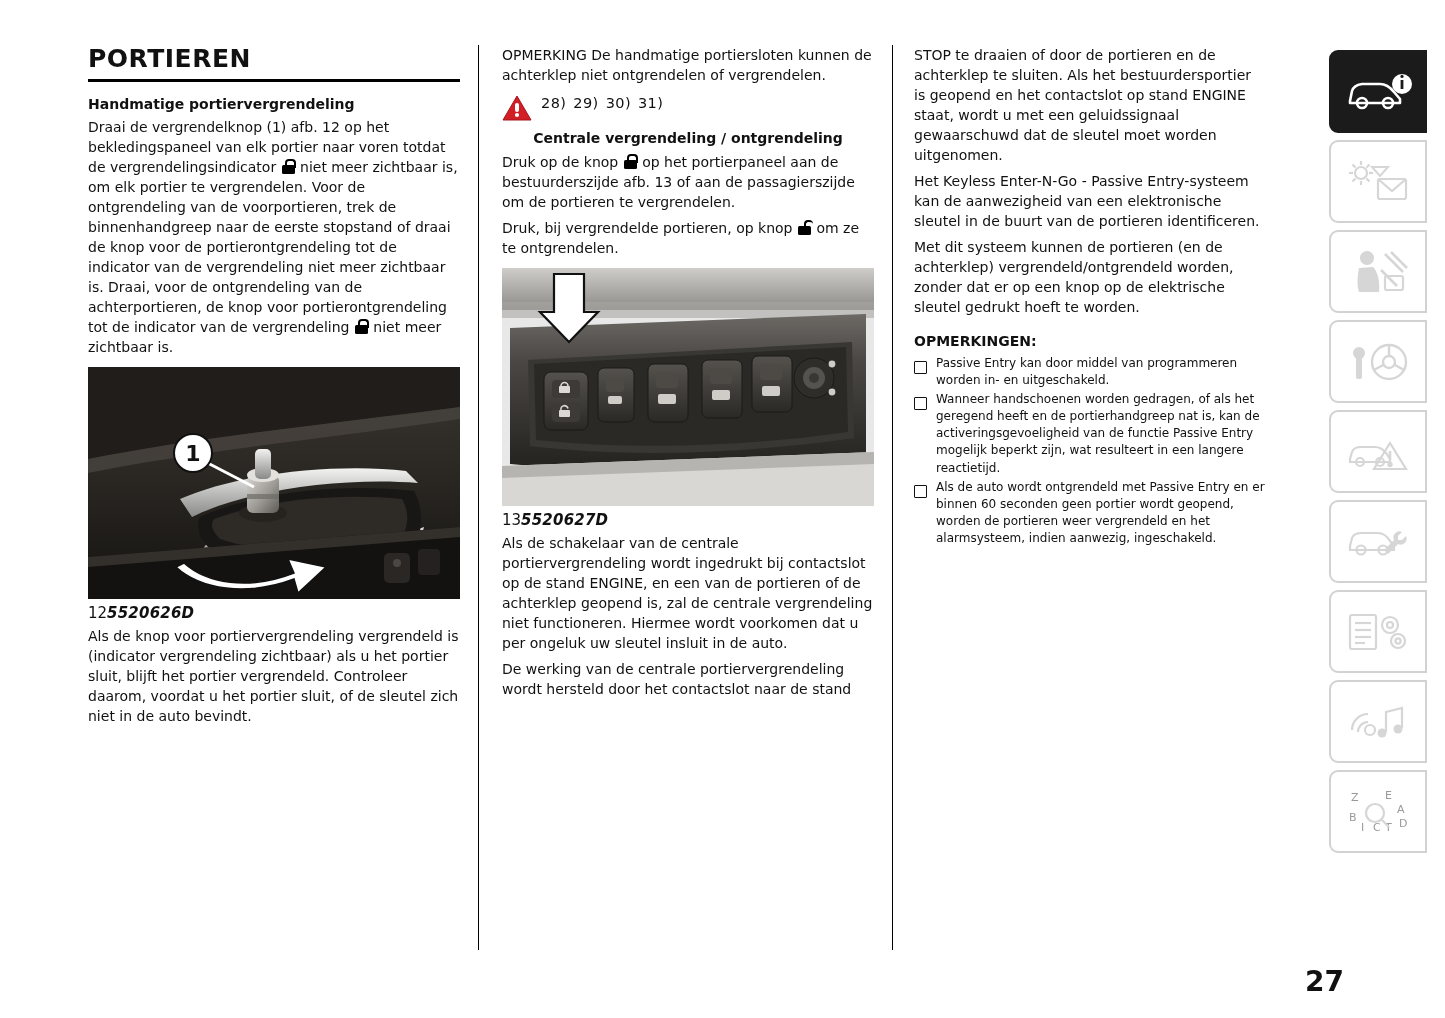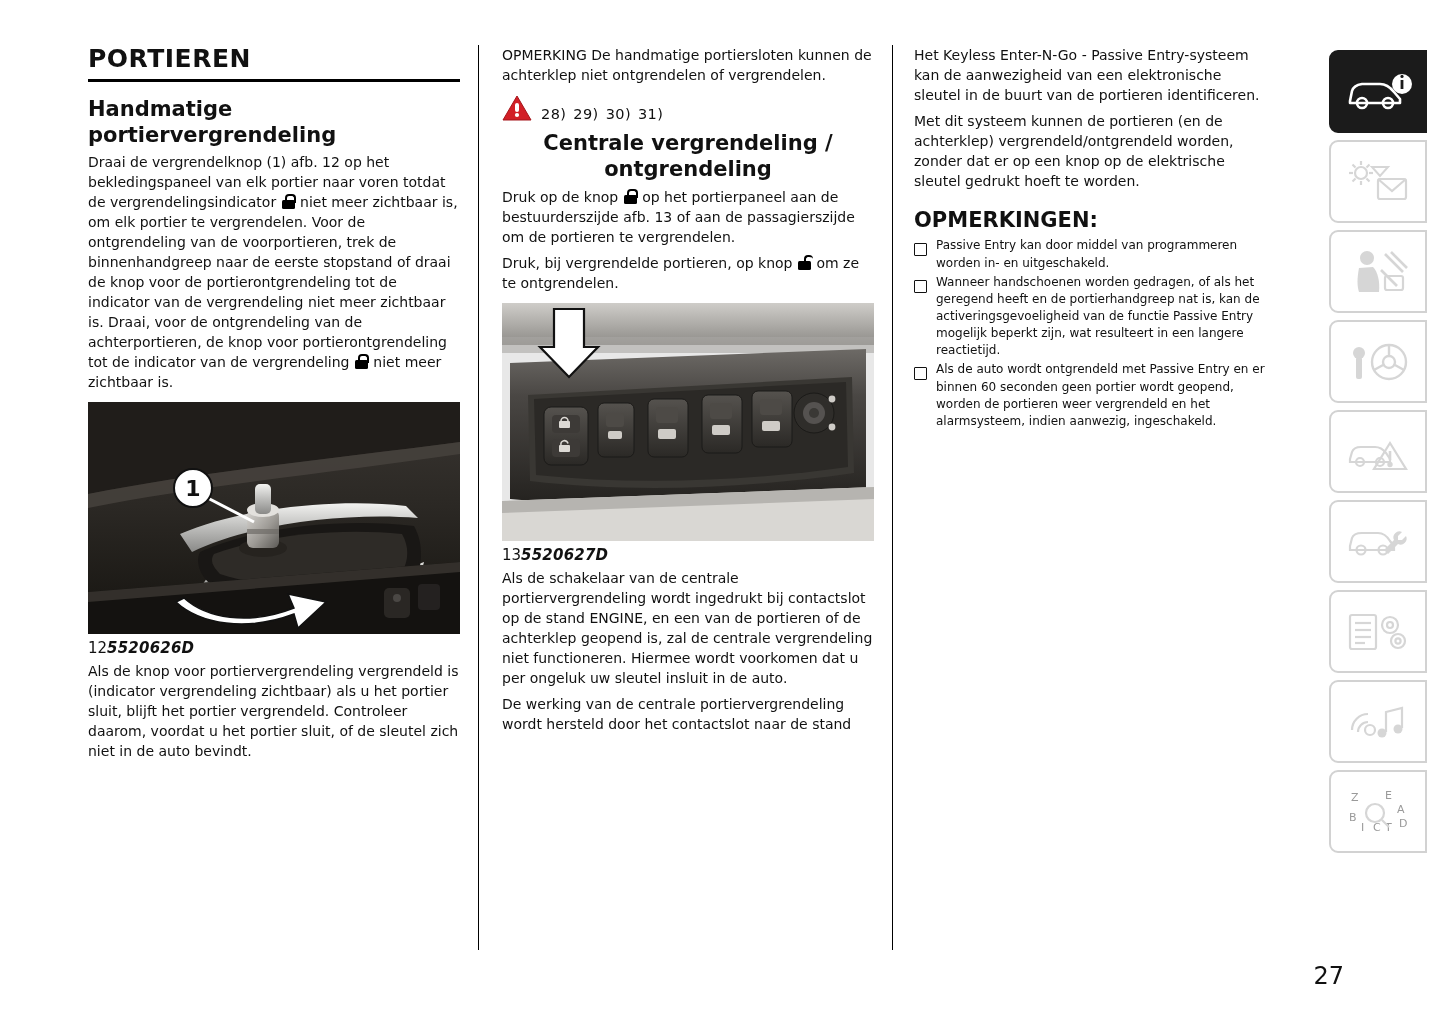--- a/index.html
+++ b/index.html
@@ -40,21 +40,21 @@
     letter-spacing:0.5px;
     margin:0 0 6px 0;
     line-height:1.1;
   }
   .rule{
     height:3px;
     background:#000;
     margin:0 0 14px 0;
   }
   h2.sub{
-    font-size:21px;
+    font-size:14px;
     font-weight:bold;
     margin:16px 0 4px 0;
     line-height:1.25;
   }
   h2.sub.first{margin-top:0;}
   p{
     font-size:14px;
     line-height:1.43;
     margin:0 0 6px 0;
     text-align:left;
@@ -70,21 +70,21 @@
     position:absolute;left:0;bottom:0;width:13px;height:9px;
     background:#000;border-radius:1.5px;
   }
   .lock-glyph .shackle{
     position:absolute;left:3px;top:0;width:7px;height:7px;
     border:2px solid #000;border-bottom:none;
     border-radius:4px 4px 0 0;
   }
   
   .warn-row{
-    display:flex;align-items:flex-end;gap:9px;
+    display:flex;align-items:flex-start;gap:9px;
     margin:10px 0 8px 0;
   }
   .warn-tri{
     width:30px;height:27px;position:relative;flex:none;
   }
   .warn-tri svg{display:block;}
   .warn-nums{
     font-size:14.5px;letter-spacing:0.4px;
   }
   .warn-nums span{margin-right:7px;}
@@ -141,22 +141,23 @@
     position:relative;
     box-sizing:border-box;
   }
   .rail-item.active{
     background:#1b1b1b;border-color:#1b1b1b;
   }
   .rail-item svg{position:absolute;left:50%;top:50%;transform:translate(-50%,-50%);}
 
   .pagenum{
     position:absolute;
-    right:90px;bottom:28px;
-    font-size:24px;
+    right:90px;bottom:20px;
+    font-size:28px;
+    font-weight:bold;
   }
 </style>
 </head>
 <body>
 
 <div class="page">
 
   <div class="divider" id="div1"></div>
   <div class="divider" id="div2"></div>
 
@@ -332,20 +333,21 @@
         <span>13</span>
         <span class="code">5520627D</span>
       </div>
     </div>
 
     <p>Als de schakelaar van de centrale portiervergrendeling wordt ingedrukt bij contactslot op de stand ENGINE, en een van de portieren of de achterklep geopend is, zal de centrale vergrendeling niet functioneren. Hiermee wordt voorkomen dat u per ongeluk uw sleutel insluit in de auto.</p>
     <p>De werking van de centrale portiervergrendeling wordt hersteld door het contactslot naar de stand</p>
   </div>
 
   <div class="col" id="col3">
+    <p>STOP te draaien of door de portieren en de achterklep te sluiten. Als het bestuurdersportier is geopend en het contactslot op stand ENGINE staat, wordt u met een geluidssignaal gewaarschuwd dat de sleutel moet worden uitgenomen.</p>
 
 
     <p>Het Keyless Enter-N-Go - Passive Entry-systeem kan de aanwezigheid van een elektronische sleutel in de buurt van de portieren identificeren.</p>
     <p>Met dit systeem kunnen de portieren (en de achterklep) vergrendeld/ontgrendeld worden, zonder dat er op een knop op de elektrische sleutel gedrukt hoeft te worden.</p>
 
     <h2 class="sub">OPMERKINGEN:</h2>
 
     <div class="bullet">
       <span class="sq"></span>
       <span>Passive Entry kan door middel van programmeren worden in- en uitgeschakeld.</span>

